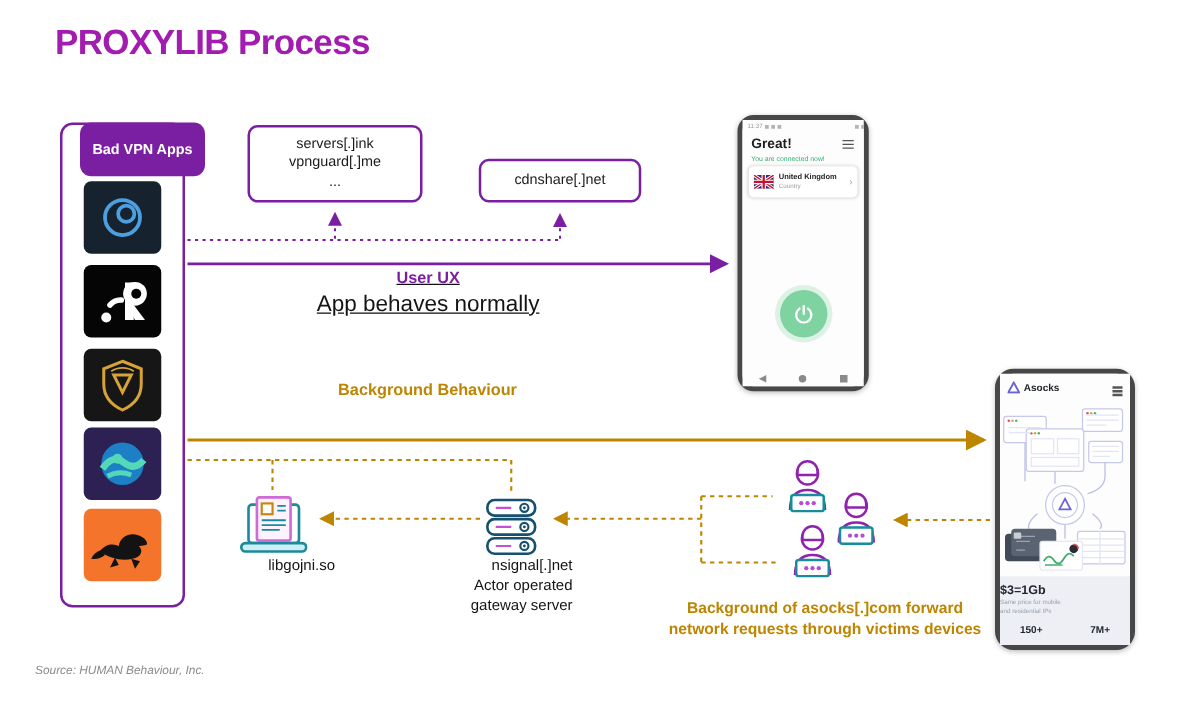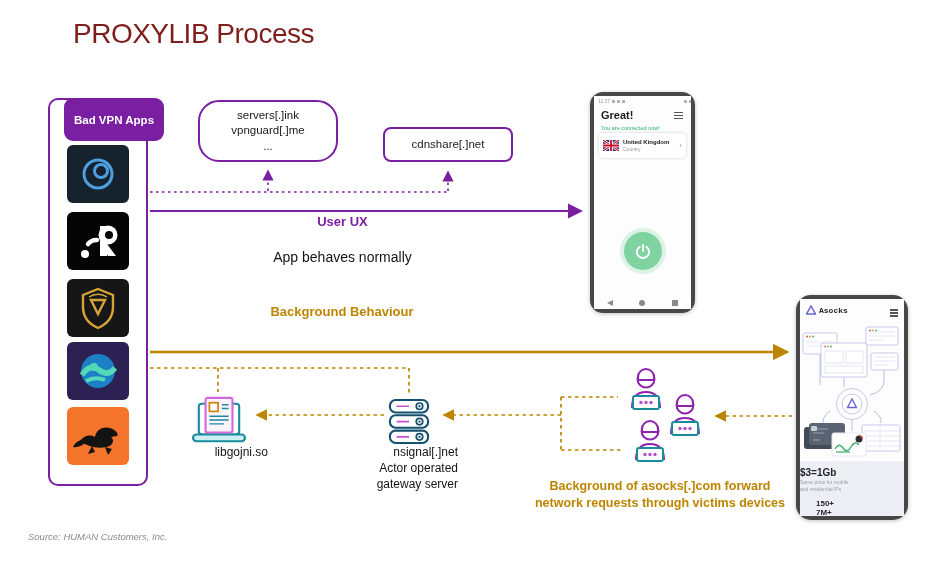--- a/index.html
+++ b/index.html
@@ -1,37 +1,37 @@
 <!DOCTYPE html>
 <html><head>
 <meta charset="utf-8">
 <style>
   html,body{margin:0;padding:0;background:#fff;}
   #canvas{position:relative;width:943px;height:563px;background:#fff;overflow:hidden;
           font-family:"Liberation Sans",sans-serif;color:#111;}
   .abs{position:absolute;}
   
-  .title{left:44px;top:18px;font-size:28px;font-weight:400;color:#7f1d1d;letter-spacing:-.5px;margin-left:29px;}
+  .title{left:44px;top:18px;font-size:28px;font-weight:700;color:#a21caf;letter-spacing:-.5px;}
   
   .vpn-box{left:48px;top:98px;width:100px;height:388px;border:2px solid #7b1fa2;border-radius:10px;box-sizing:border-box;background:#fff;}
   .vpn-header{left:48px;top:98px;width:100px;height:43px;background:#7b1fa2;border-radius:9px;color:#fff;
               font-size:11.5px;font-weight:700;display:flex;align-items:center;justify-content:center;margin-left:16px;}
   .app-icon{left:67px;width:62px;height:58px;border-radius:6px;display:flex;align-items:center;justify-content:center;overflow:hidden;}
   
   .dbox{border:2px solid #7b1fa2;border-radius:8px;background:#fff;box-sizing:border-box;
         display:flex;flex-direction:column;align-items:center;justify-content:center;
         font-size:11.5px;line-height:1.35;color:#1a1a1a;}
-  .dbox1{left:198px;top:100px;width:140px;height:62px;border-radius:21px;}
+  .dbox1{left:198px;top:100px;width:140px;height:62px;}
   .dbox2{left:383px;top:127px;width:130px;height:35px;}
   
   .flow{text-align:center;}
   .flow-t{font-size:13px;font-weight:700;color:#7b1fa2;}
   .flow-t.orange{color:#bd8500;}
-  .flow-s{font-size:14px;color:#141414;margin-top:20px;}
-  .fl-ux{left:240px;top:214px;width:205px;}
+  .flow-s{font-size:18px;color:#141414;margin-top:4px;}
+  .fl-ux{left:240px;top:214px;width:205px;text-decoration:underline;}
   .fl-bg{left:182px;top:304px;width:320px;}
   .cust-note{left:515px;top:478px;width:290px;text-align:center;font-size:12.5px;font-weight:700;color:#bd8500;line-height:1.32;}
   .icon-label{text-align:right;font-size:12px;color:#141414;line-height:1.32;}
   .lbl-lib{left:168px;top:445px;width:100px;}
   .lbl-srv{left:334px;top:445px;width:124px;}
   .source{left:28px;top:531px;font-size:9.5px;font-style:italic;color:#8b8b8b;}
   
   .phone{background:#fff;border:4px solid #474747;border-radius:13px;box-sizing:border-box;box-shadow:0 1px 4px rgba(0,0,0,.25);}
   .phone1{left:590px;top:92px;width:105px;height:221px;}
   .phone2{left:796px;top:295px;width:112px;height:225px;border-radius:15px;}
@@ -49,26 +49,26 @@
   .csub{font-size:5px;color:#9a9a9a;}
   .chev{margin-left:auto;font-size:8px;color:#9a9a9a;}
   .pwr{position:absolute;left:50%;top:136px;transform:translateX(-50%);width:38px;height:38px;border-radius:50%;
        background:#7fd3a1;display:flex;align-items:center;justify-content:center;box-shadow:0 0 0 4px rgba(127,211,161,.25);}
   .nav{position:absolute;bottom:3px;left:0;right:0;display:flex;justify-content:space-around;align-items:center;}
   .nav-back{width:0;height:0;border-top:3.5px solid transparent;border-bottom:3.5px solid transparent;border-right:6px solid #8a8a8a;}
   .nav-home{width:6px;height:6px;border-radius:50%;background:#8a8a8a;}
   .nav-rec{width:6px;height:6px;background:#8a8a8a;}
   
   .as-head{position:absolute;top:6px;left:6px;right:6px;display:flex;align-items:center;gap:3px;}
-  .as-brand{font-size:8px;font-weight:700;color:#23262f;font-family:Liberation Mono, monospace;}
+  .as-brand{font-size:8px;font-weight:700;color:#23262f;}
   .b2{position:static;margin-left:auto;width:8px;}
   .as-panel{position:absolute;left:0;right:0;bottom:0;height:55px;background:#edeff5;text-align:left;}
   .as-price{font-size:10px;font-weight:700;color:#23262f;margin-top:6px;}
   .as-note{font-size:5px;color:#9aa0ab;line-height:1.45;margin-top:1px;}
-  .as-stats{display:flex;justify-content:space-between;padding:0 16px;margin-top:5px;font-size:8px;font-weight:700;color:#23262f;flex-direction:column;}
+  .as-stats{display:flex;justify-content:space-between;padding:0 16px;margin-top:5px;font-size:8px;font-weight:700;color:#23262f;}
   svg{display:block;}
   .layer{left:0;top:0;pointer-events:none;}
 </style>
 </head>
 <body>
 
 <div id="canvas">
 
   <svg class="abs layer" width="943" height="563" viewBox="0 0 943 563">
     <defs>
@@ -336,15 +336,15 @@
           <div>and residential IPs</div>
         </div>
         <div class="as-stats">
           <span>150+</span>
           <span>7M+</span>
         </div>
       </div>
     </div>
   </div>
 
-  <div class="abs source">Source: HUMAN Customers, Inc.</div>
+  <div class="abs source">Source: HUMAN Behaviour, Inc.</div>
 
 </div>
 
 </body></html>

